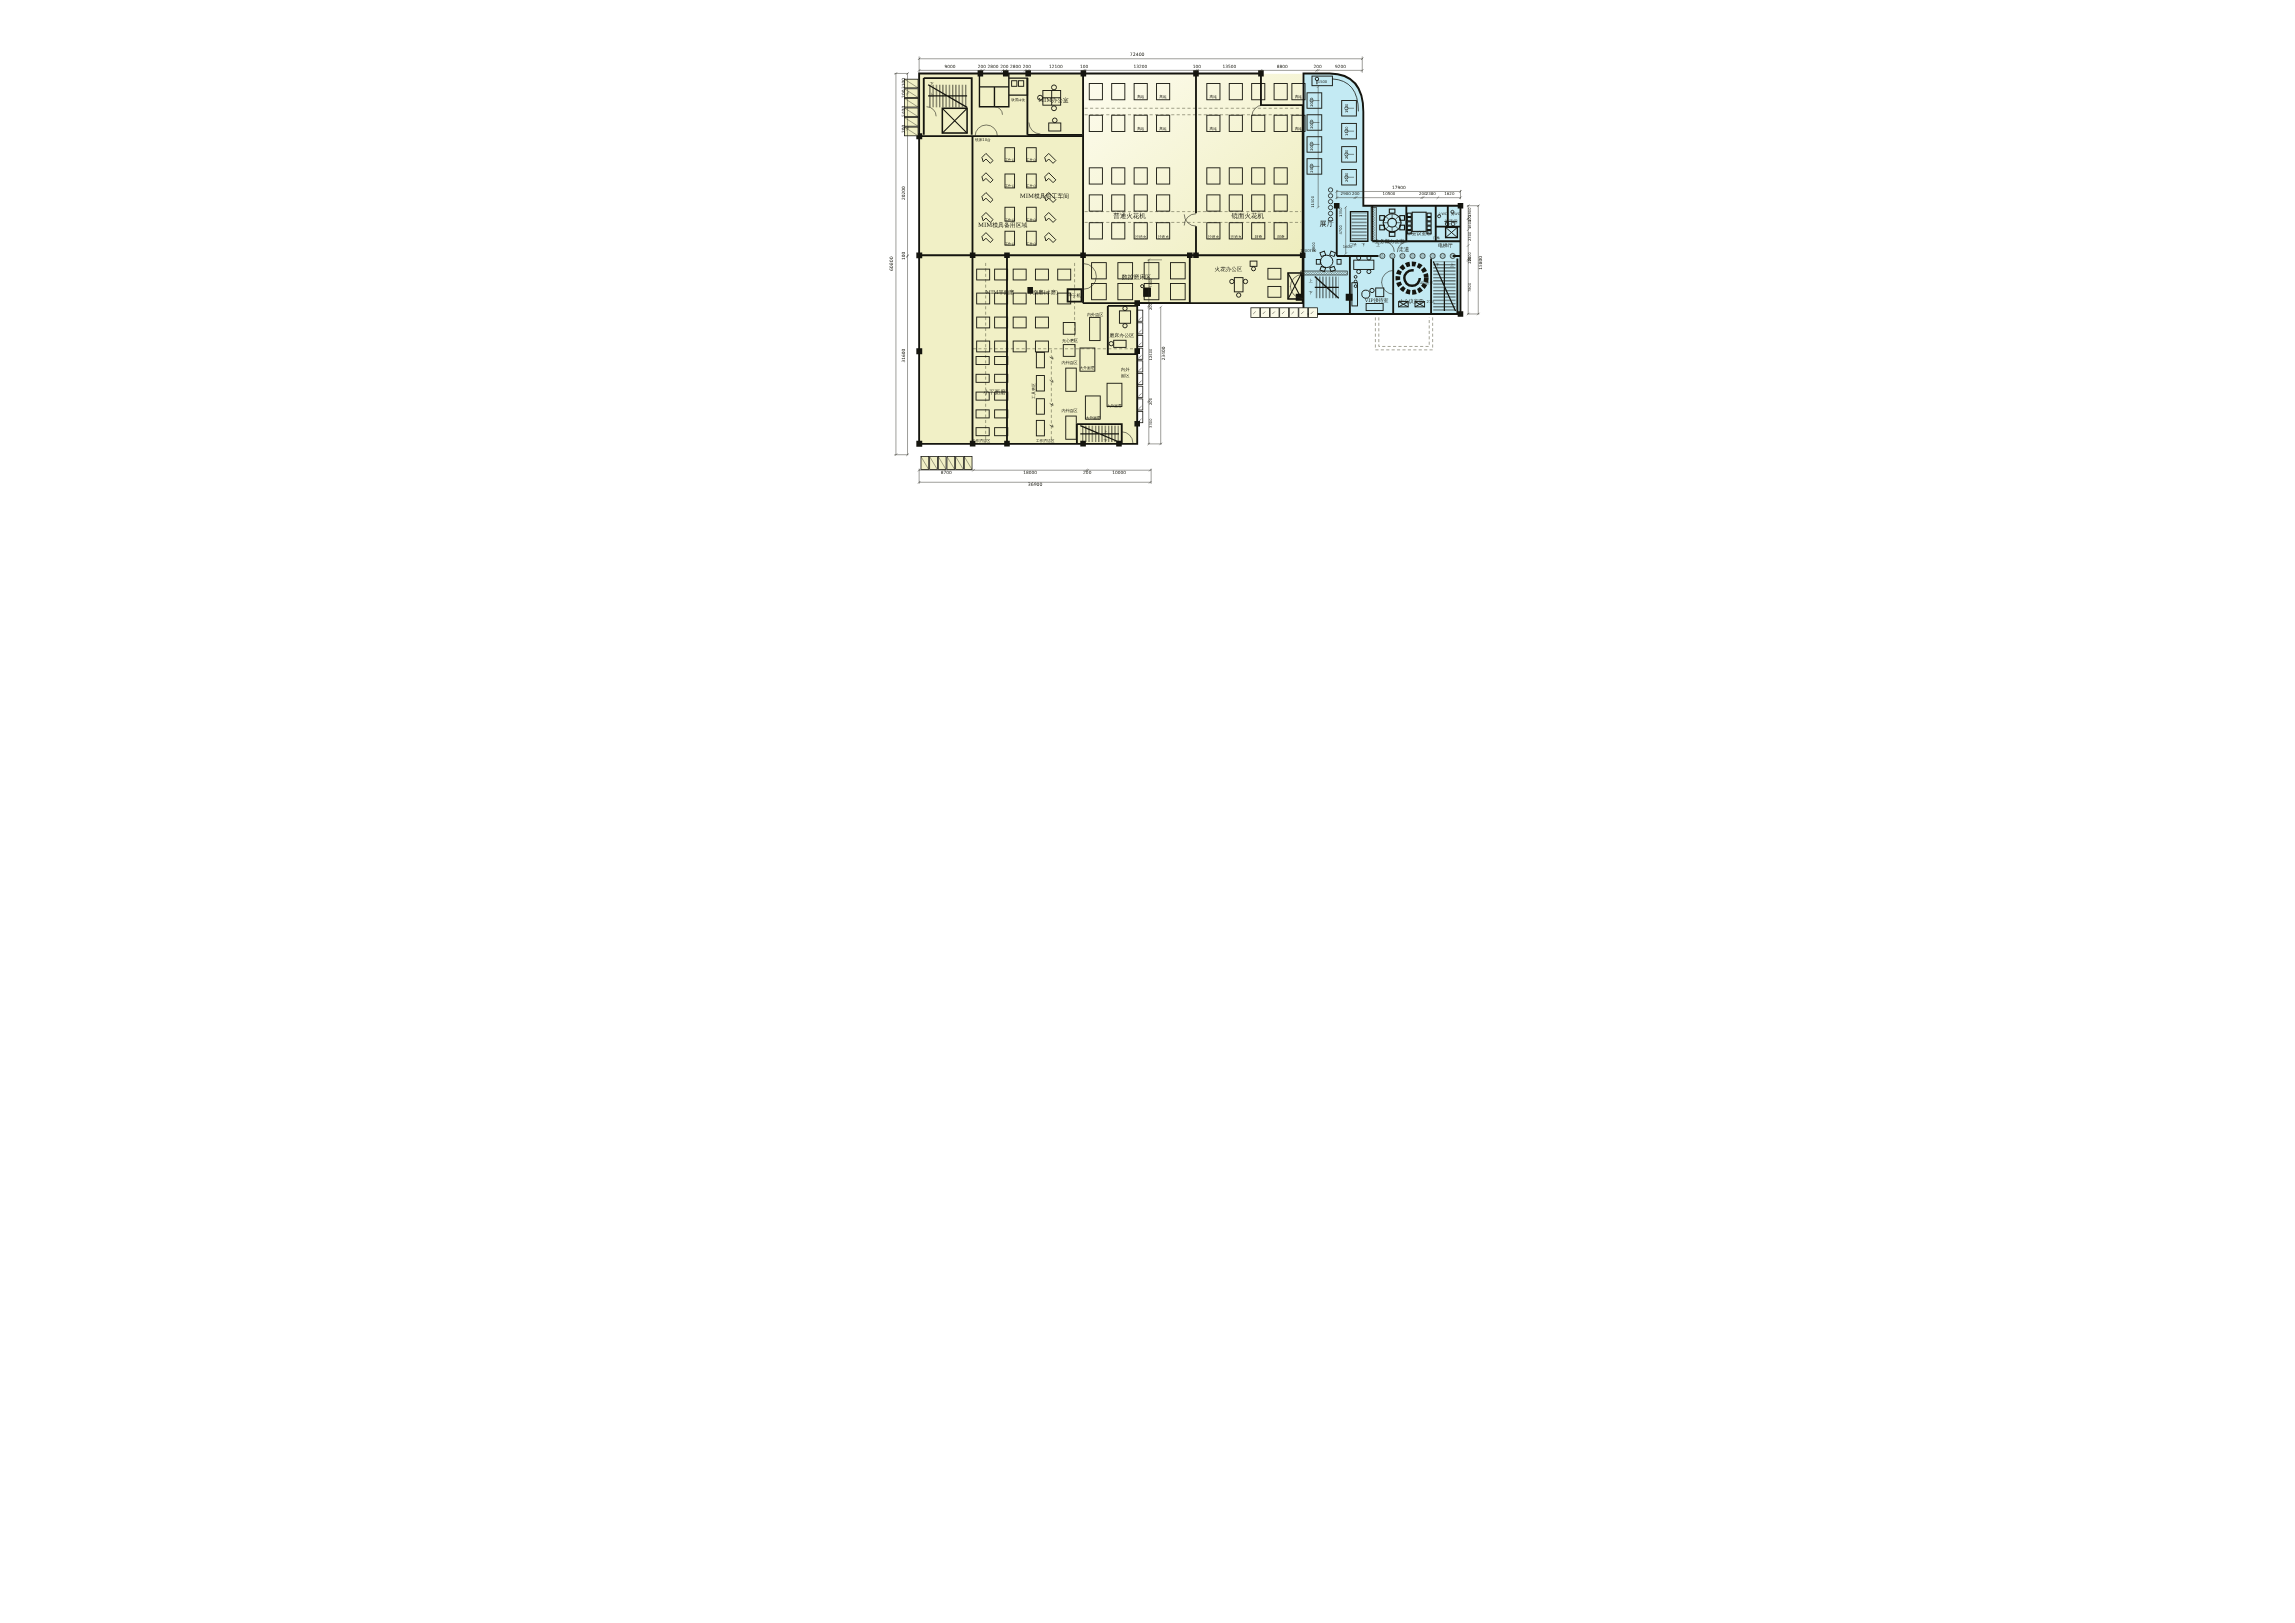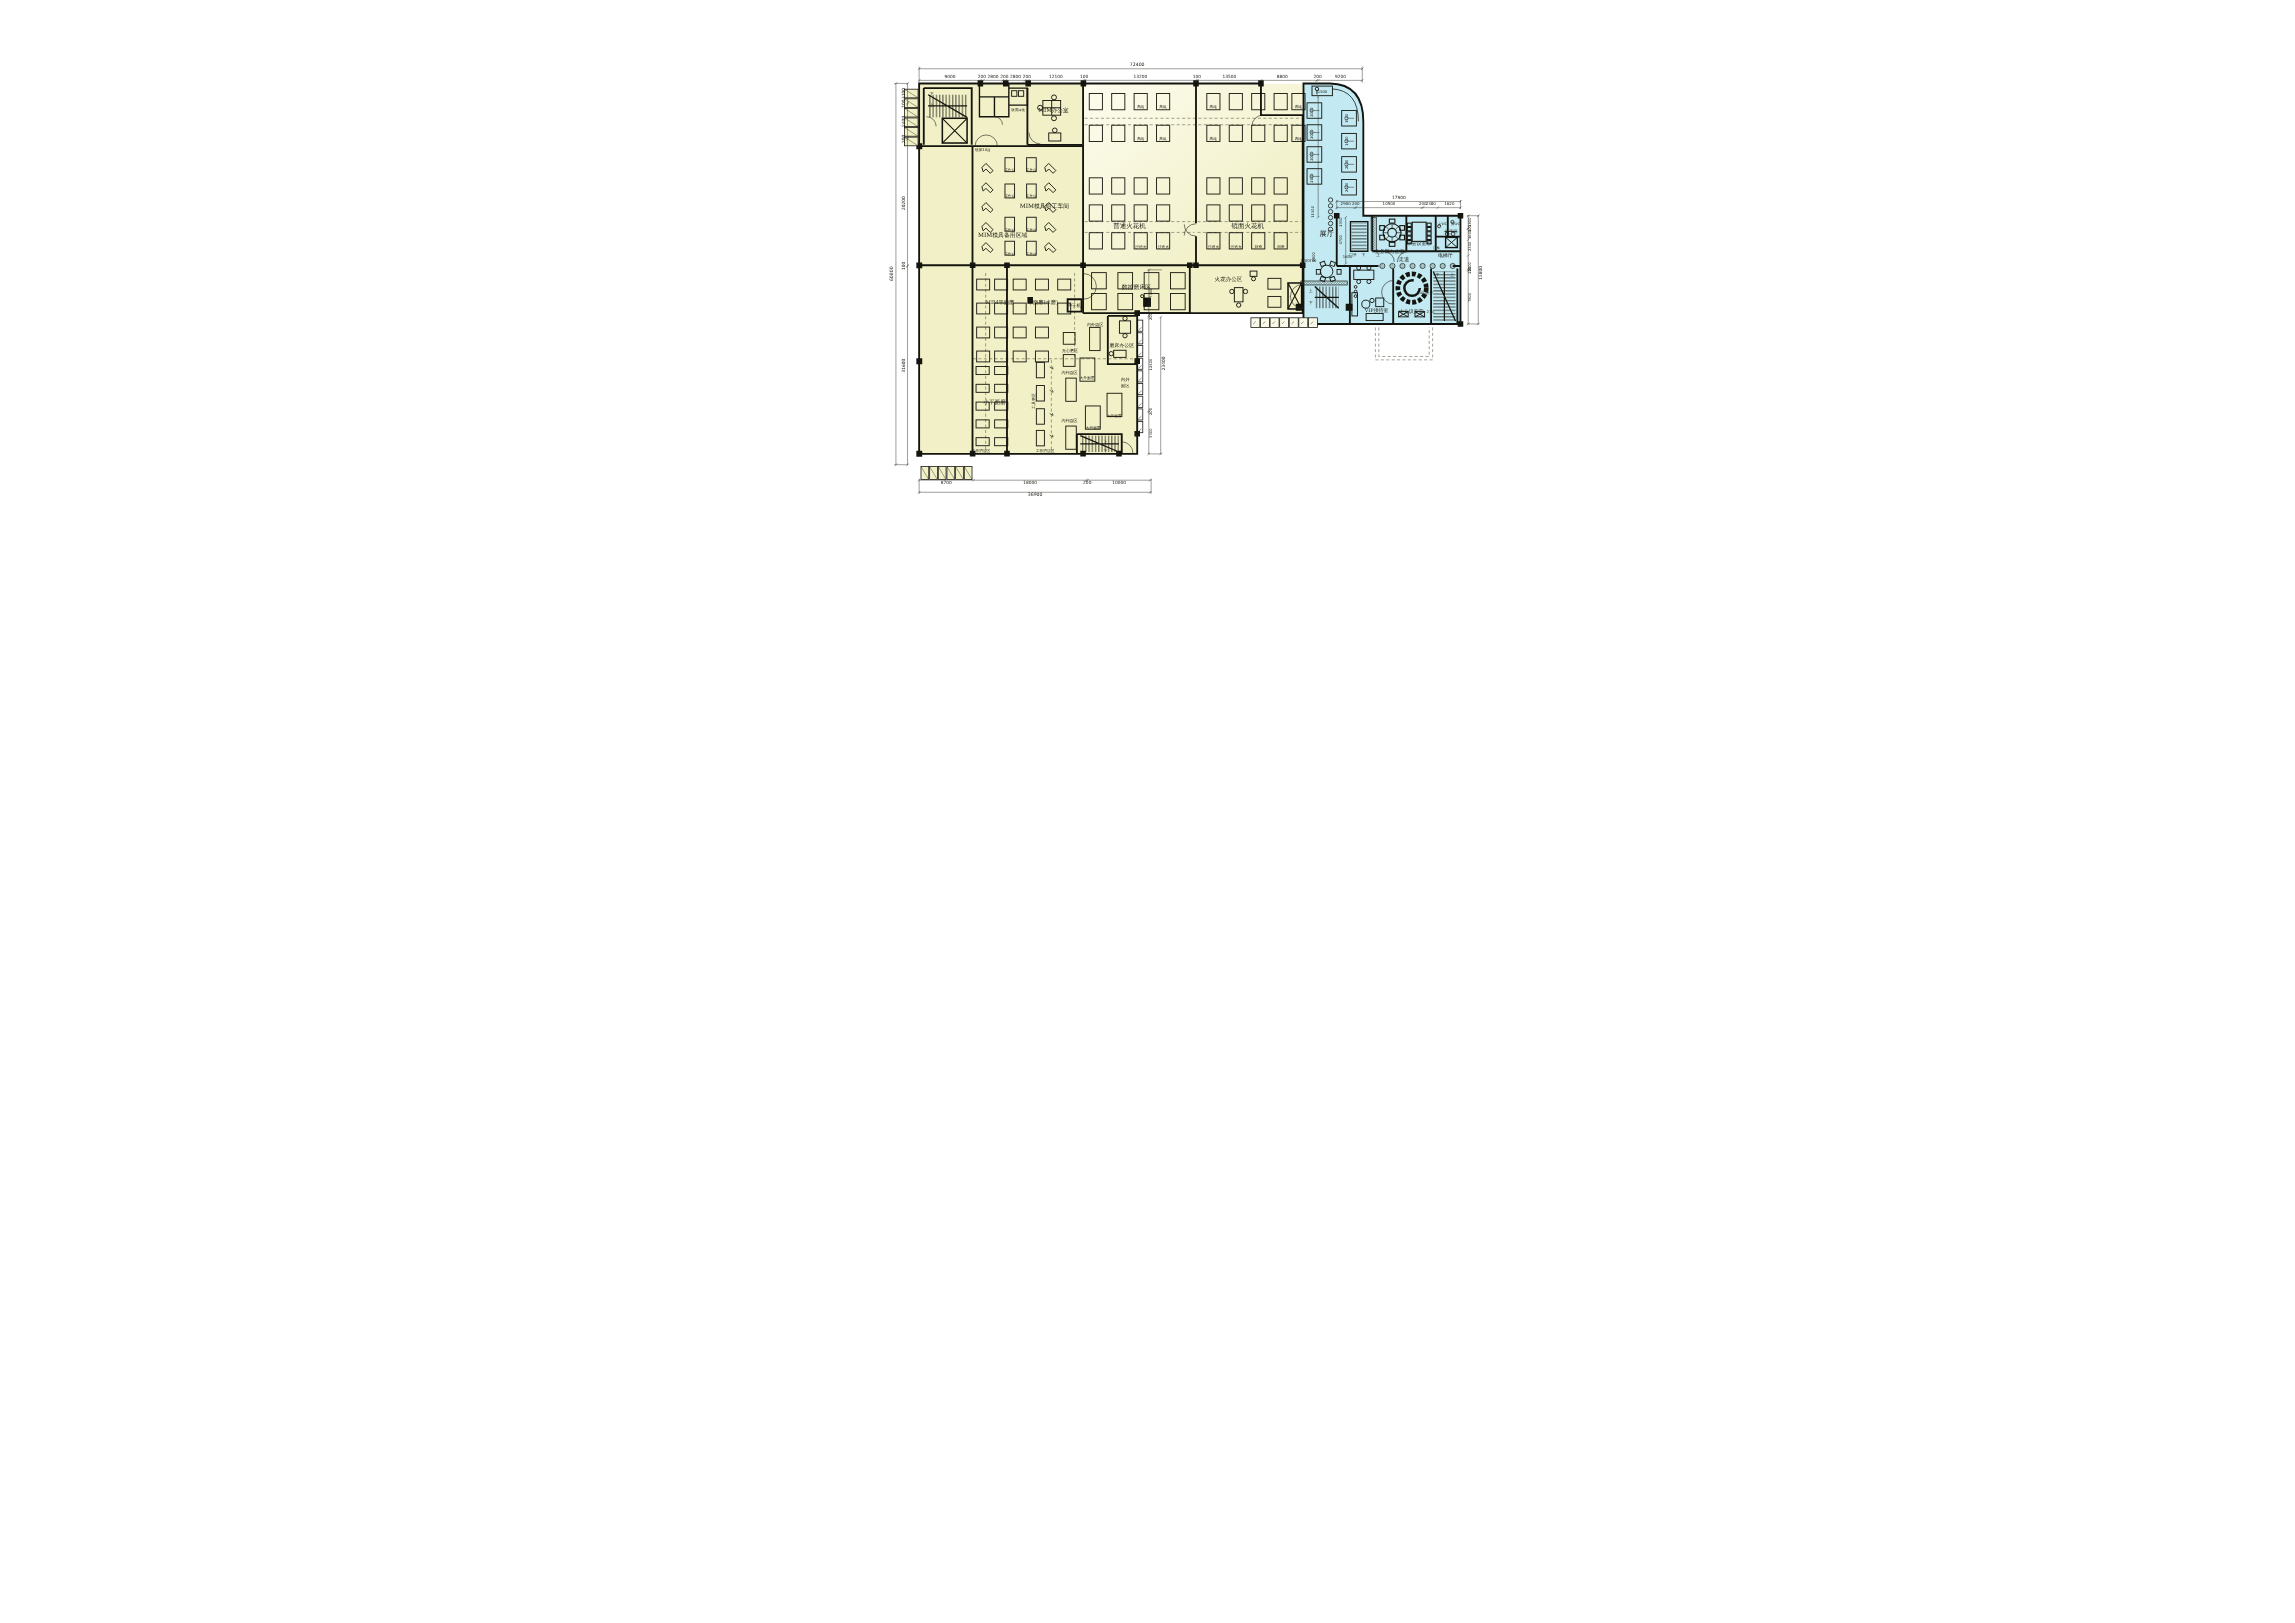--- a/index.html
+++ b/index.html
@@ -1,16 +1,16 @@
 <!DOCTYPE html>
 <html style="font-size:7.4px"><head>
 <meta charset="utf-8">
 <style>
   html,body{margin:0;padding:0;background:#ffffff;}
-  .sheet{width:100%;max-width:763px;margin:10px auto;}
+  .sheet{width:100%;max-width:763px;margin:0 auto;}
   svg{display:block;width:100%;height:auto;}
   svg text{font-family:"DejaVu Sans","Liberation Sans",sans-serif;fill:#1c1c14;}
   .room-label{font-family:"DejaVu Serif","Liberation Serif",serif;}
 </style>
 </head>
 <body>
 
 <div class="sheet">
 <svg viewBox="0 0 4933 3489" xmlns="http://www.w3.org/2000/svg">
 <defs>

